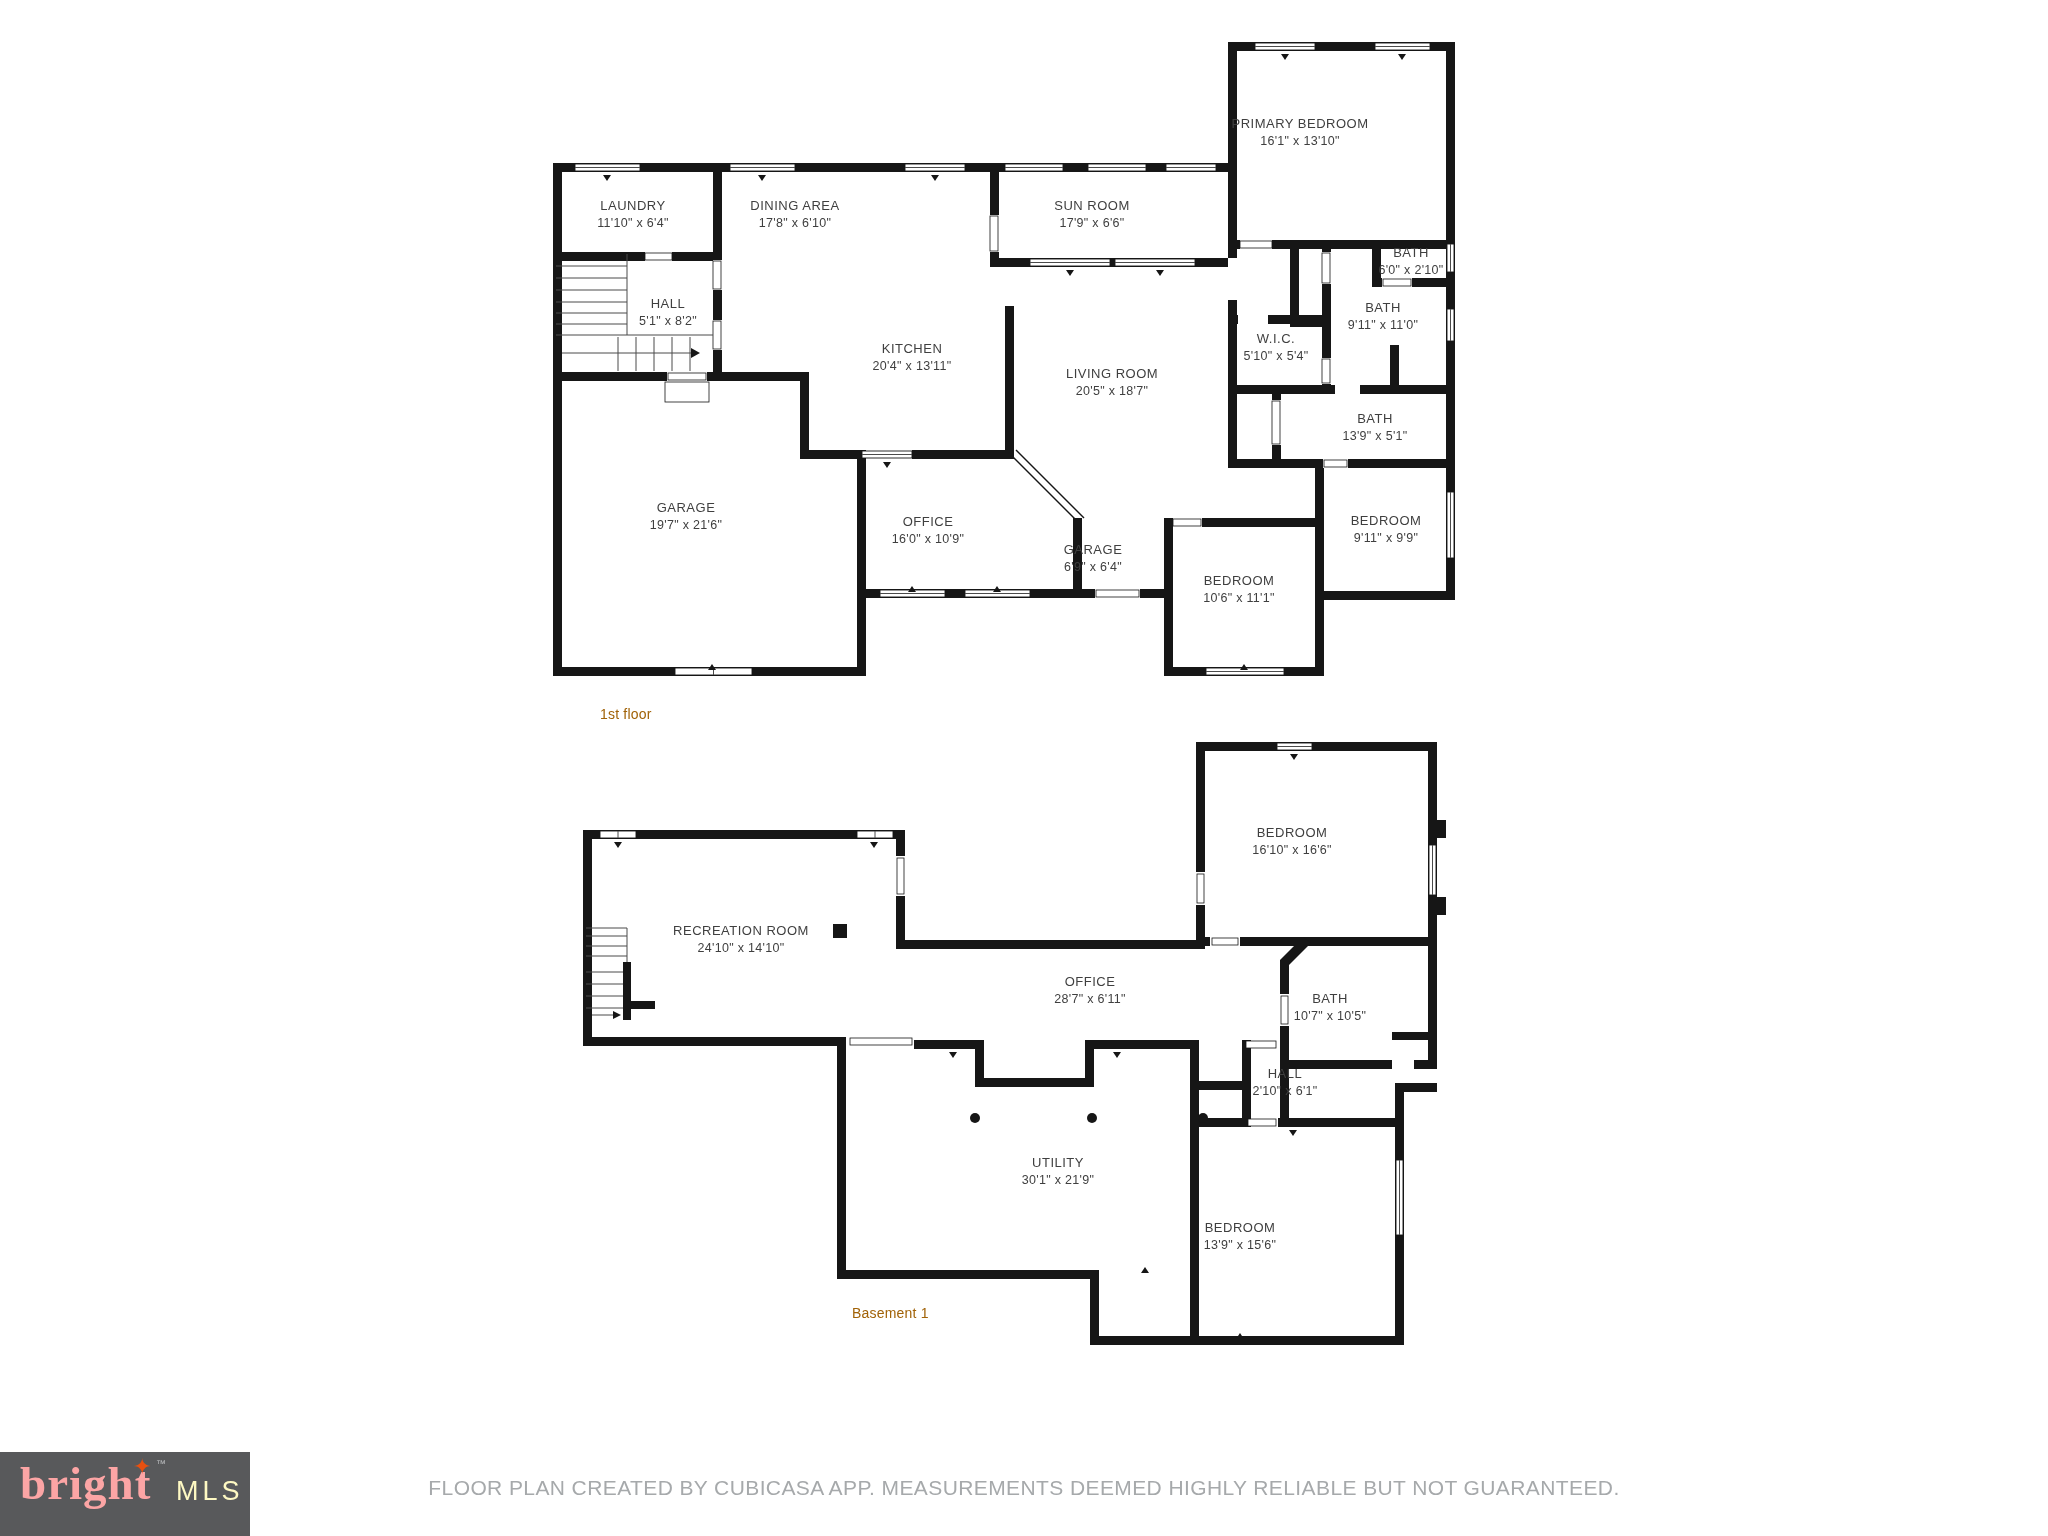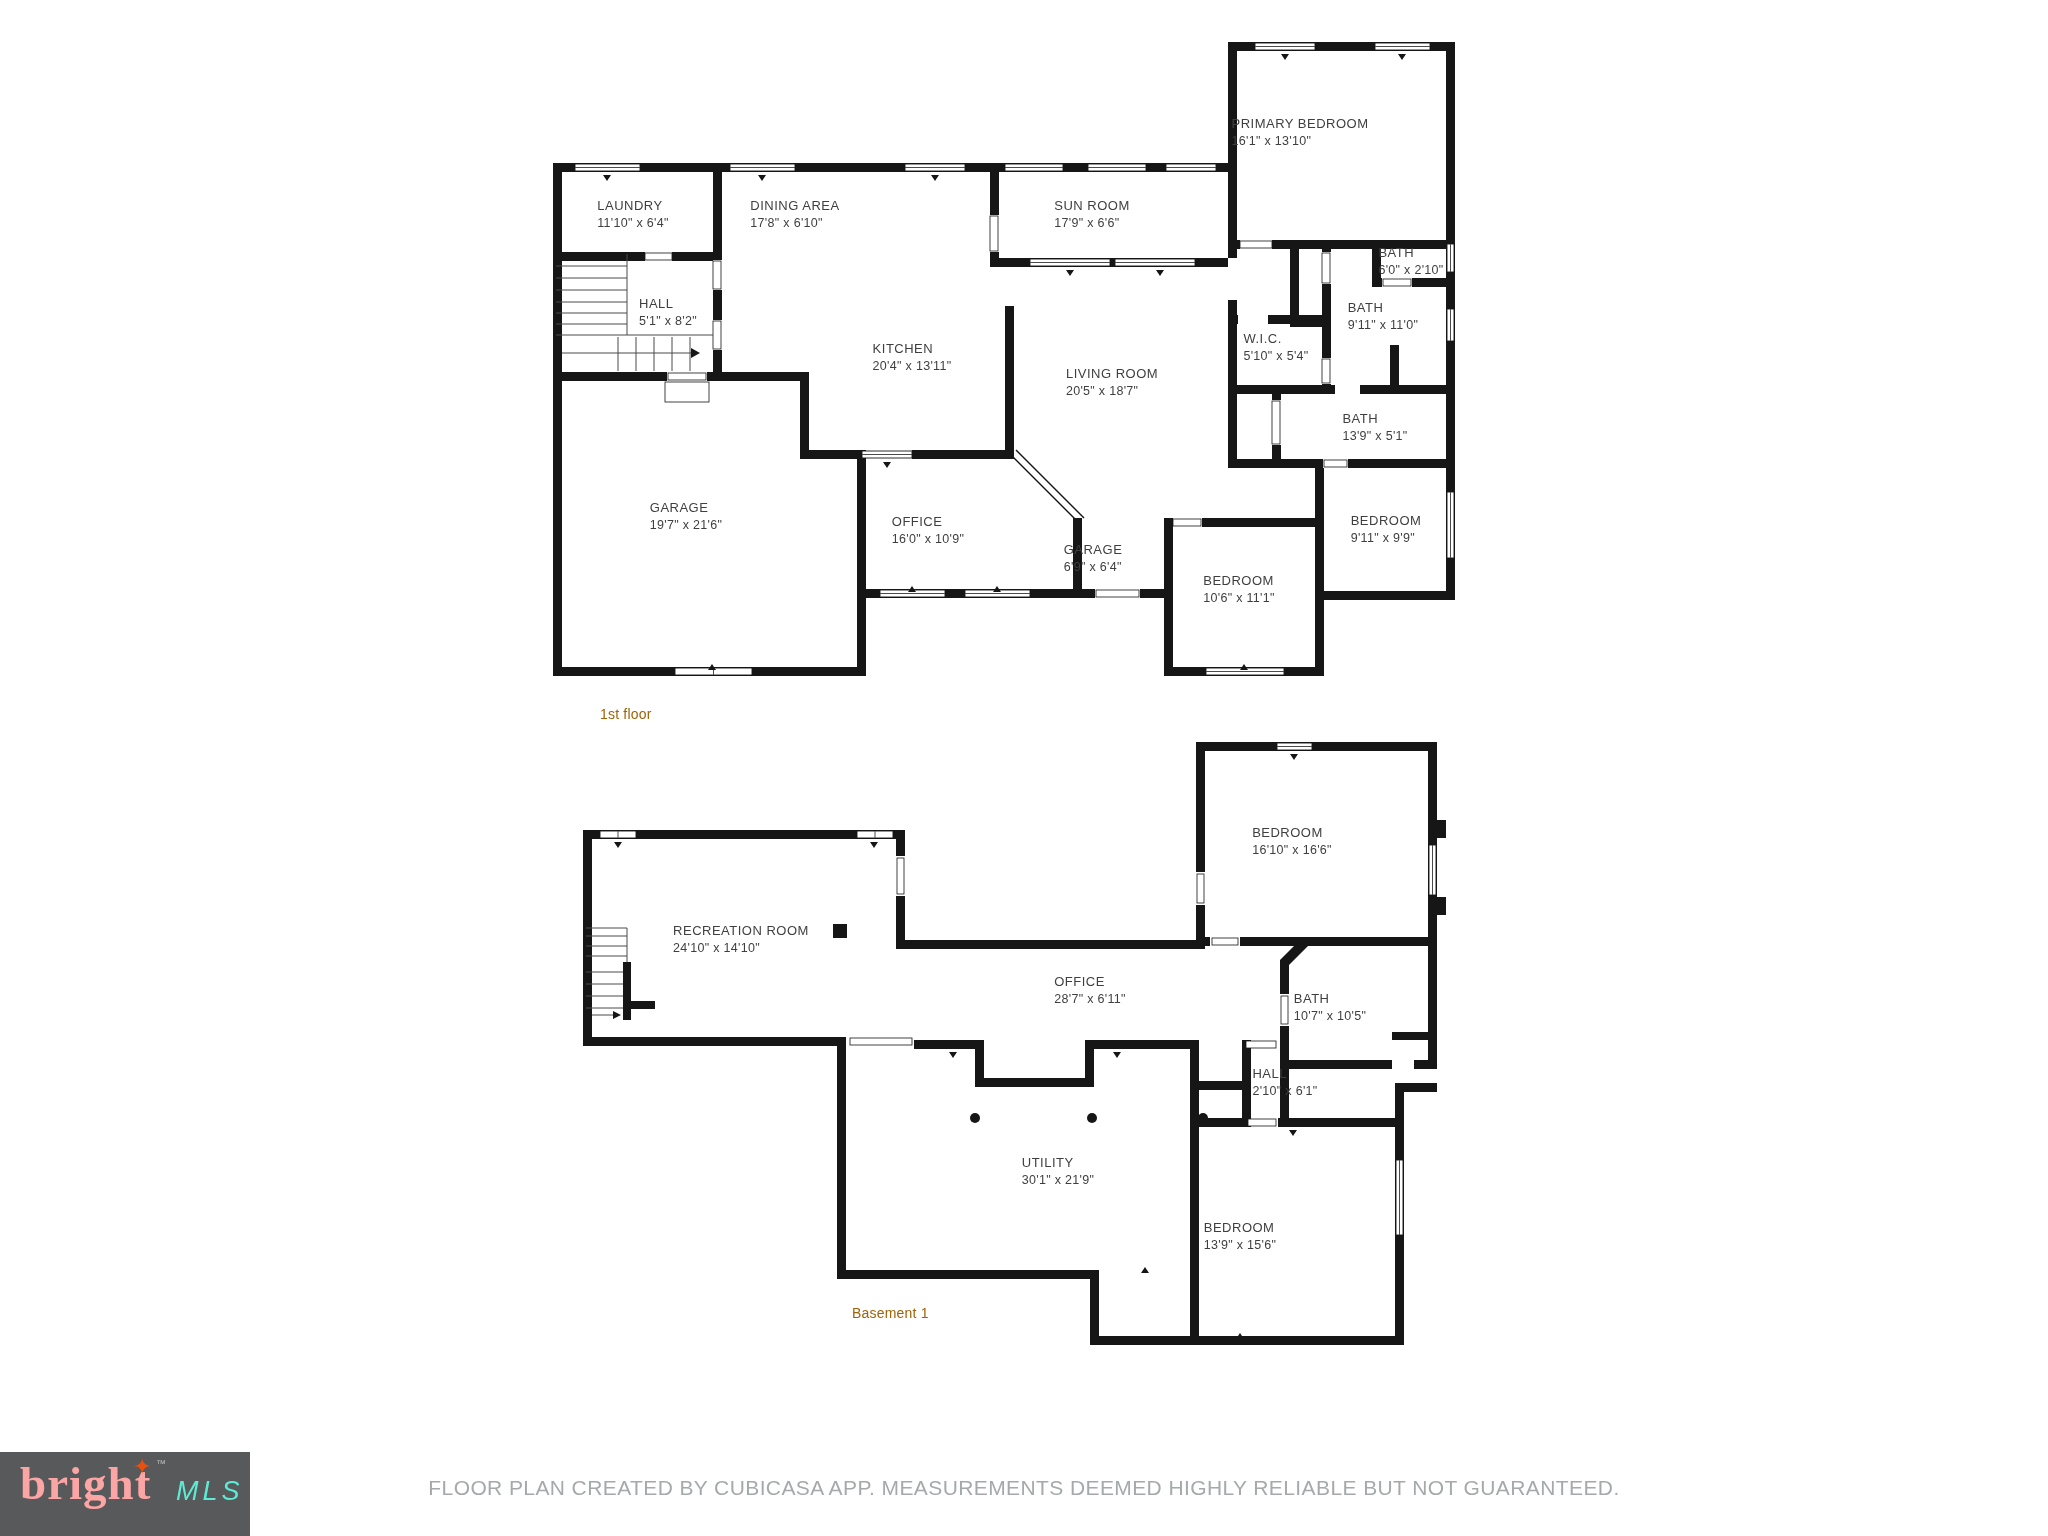--- a/index.html
+++ b/index.html
@@ -1,31 +1,31 @@
 <!DOCTYPE html>
 <html><head>
 <meta charset="utf-8">
 <style>
   html,body{margin:0;padding:0;background:#ffffff;}
   #stage{position:relative;width:2048px;height:1536px;background:#fff;overflow:hidden;
          font-family:"Liberation Sans", sans-serif;}
   #walls{position:absolute;left:0;top:0;}
-  .rl{position:absolute;transform:translateX(-50%);text-align:left;color:#3f3f3f;white-space:nowrap;}
+  .rl{position:absolute;transform:translateX(-50%);text-align:center;color:#3f3f3f;white-space:nowrap;}
   .rn{font-size:13px;letter-spacing:.5px;}
   .rd{font-size:12.5px;letter-spacing:.3px;margin-top:3px;}
   .floor-label{position:absolute;font-size:14px;color:#a16207;letter-spacing:.2px;}
   #disclaimer{position:absolute;left:0;top:1476px;width:100%;text-align:center;
               font-size:21px;color:#a6a9ab;letter-spacing:.4px;}
   #logo{position:absolute;left:0;top:1452px;width:250px;height:84px;background:#58595b;}
   #logo .brand{position:absolute;left:20px;top:4px;font-family:"Liberation Serif",serif;
                font-weight:bold;font-size:47px;color:#fca5a5;letter-spacing:1px;}
   #logo .star{position:absolute;left:133px;top:2px;font-size:22px;color:#e8500f;}
   #logo .tm{position:absolute;left:156px;top:6px;font-size:10px;color:#bcbec0;}
-  #logo .mls{position:absolute;left:176px;top:24px;font-size:27px;color:#5eead4;
-             letter-spacing:4px;font-weight:300;font-style:italic;}
+  #logo .mls{position:absolute;left:176px;top:24px;font-size:27px;color:#fef9c3;
+             letter-spacing:4px;font-weight:300;}
   .w{fill:#161616;}
   .win{fill:#ffffff;stroke:#161616;stroke-width:.9;}
   .fr{fill:#ffffff;stroke:#161616;stroke-width:.8;}
   .st{stroke:#4a4a4a;stroke-width:1;fill:none;}
   .tk{fill:#161616;}
 </style>
 </head>
 <body>
 
 <div id="stage">

